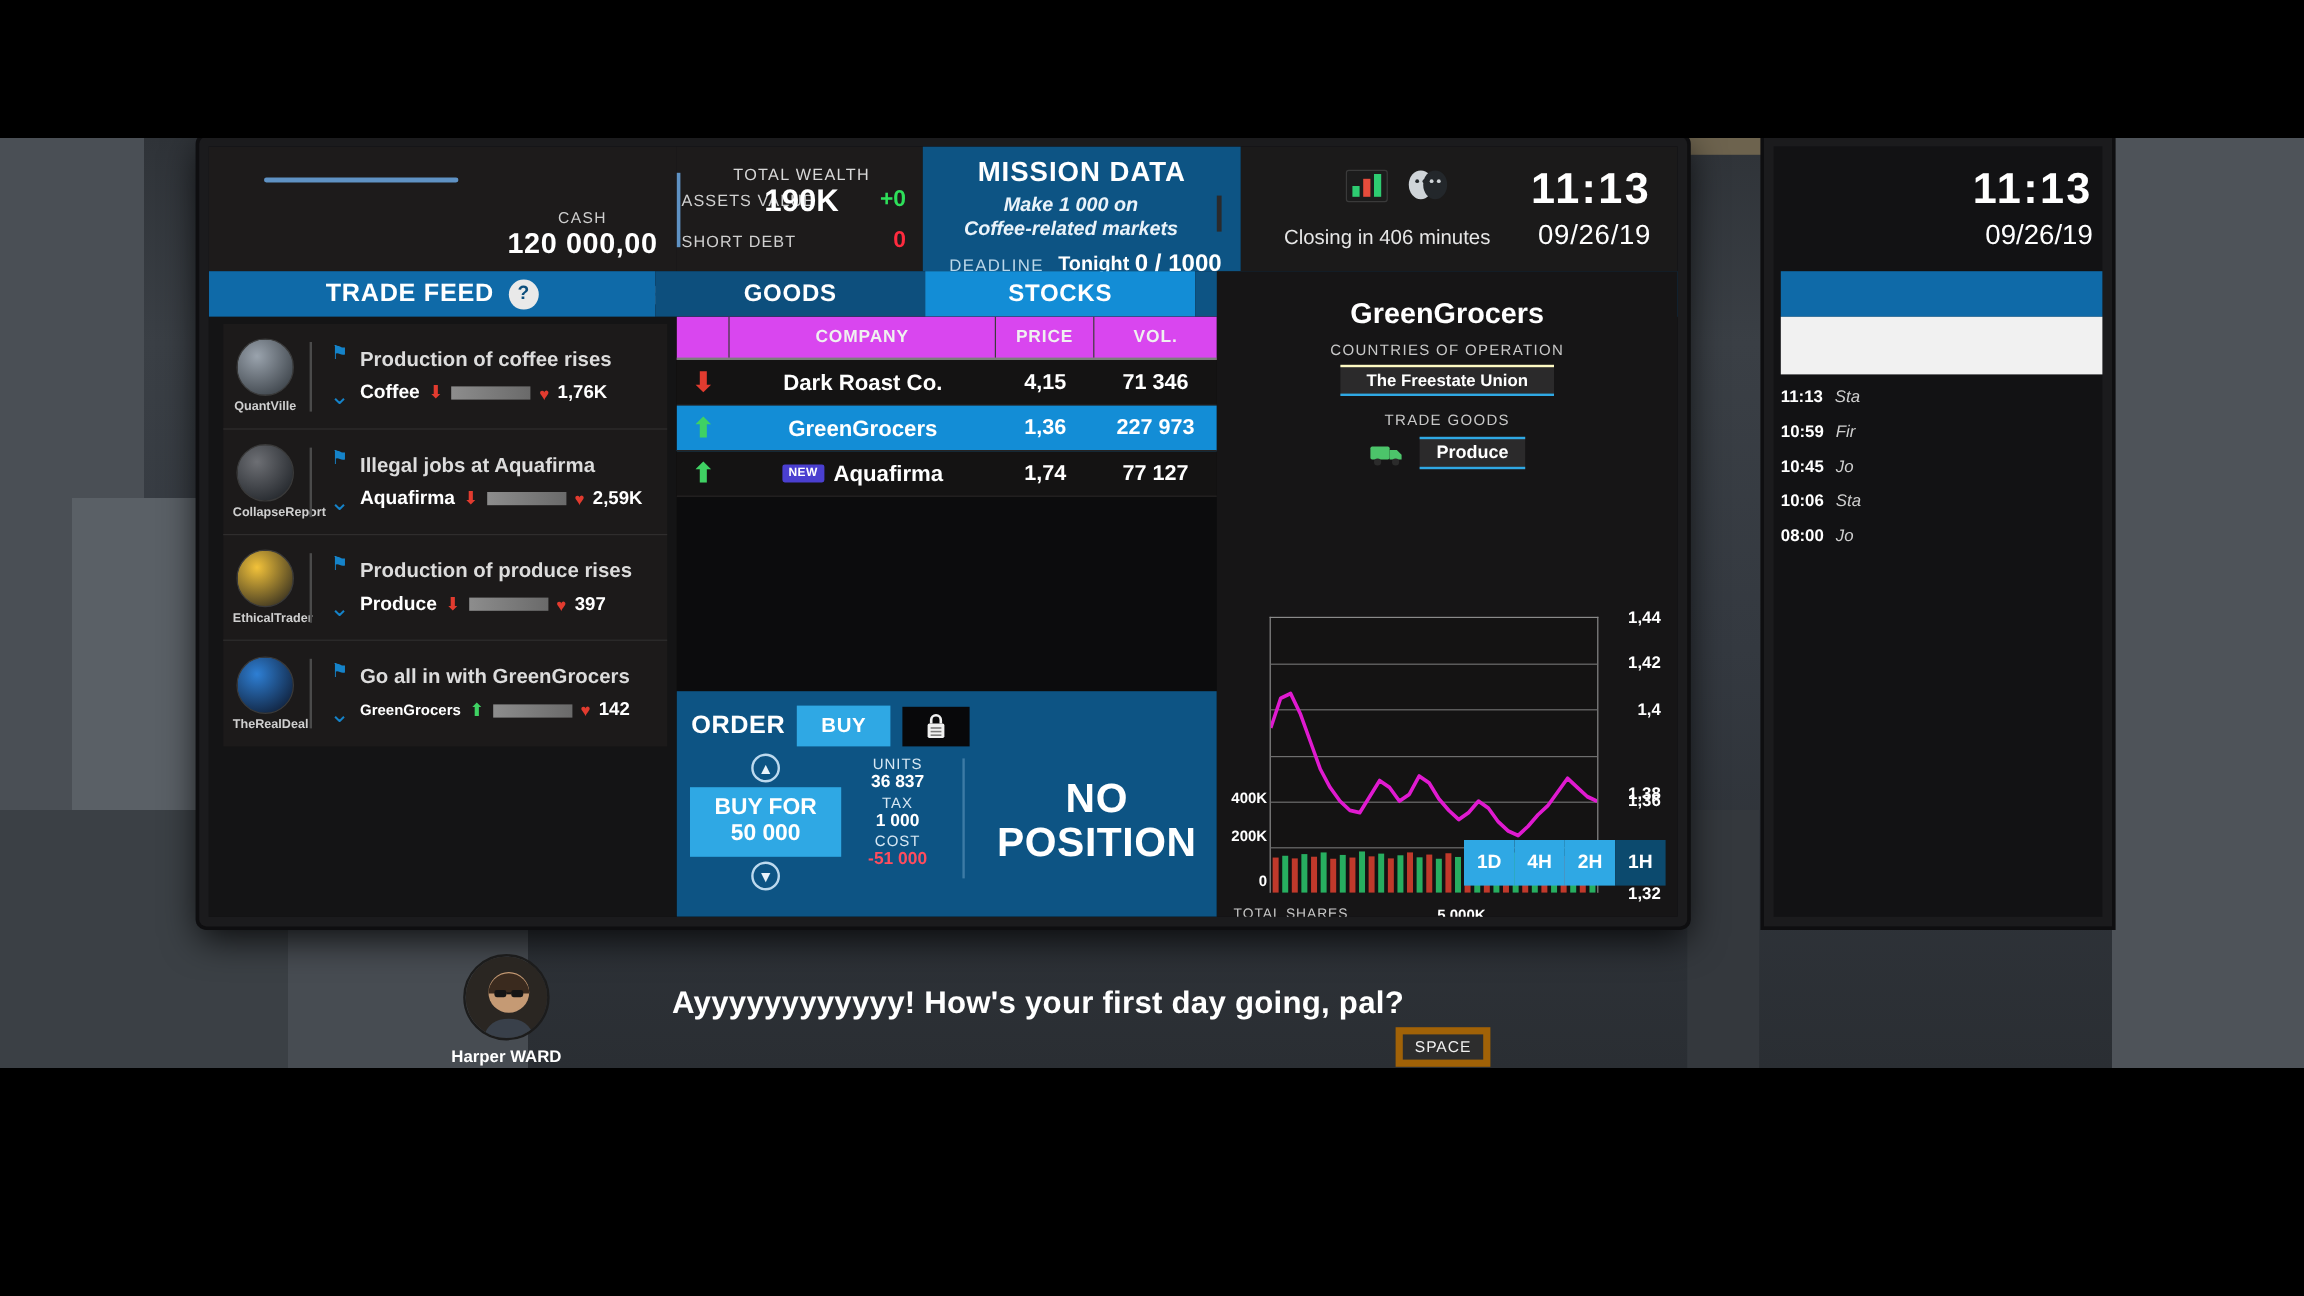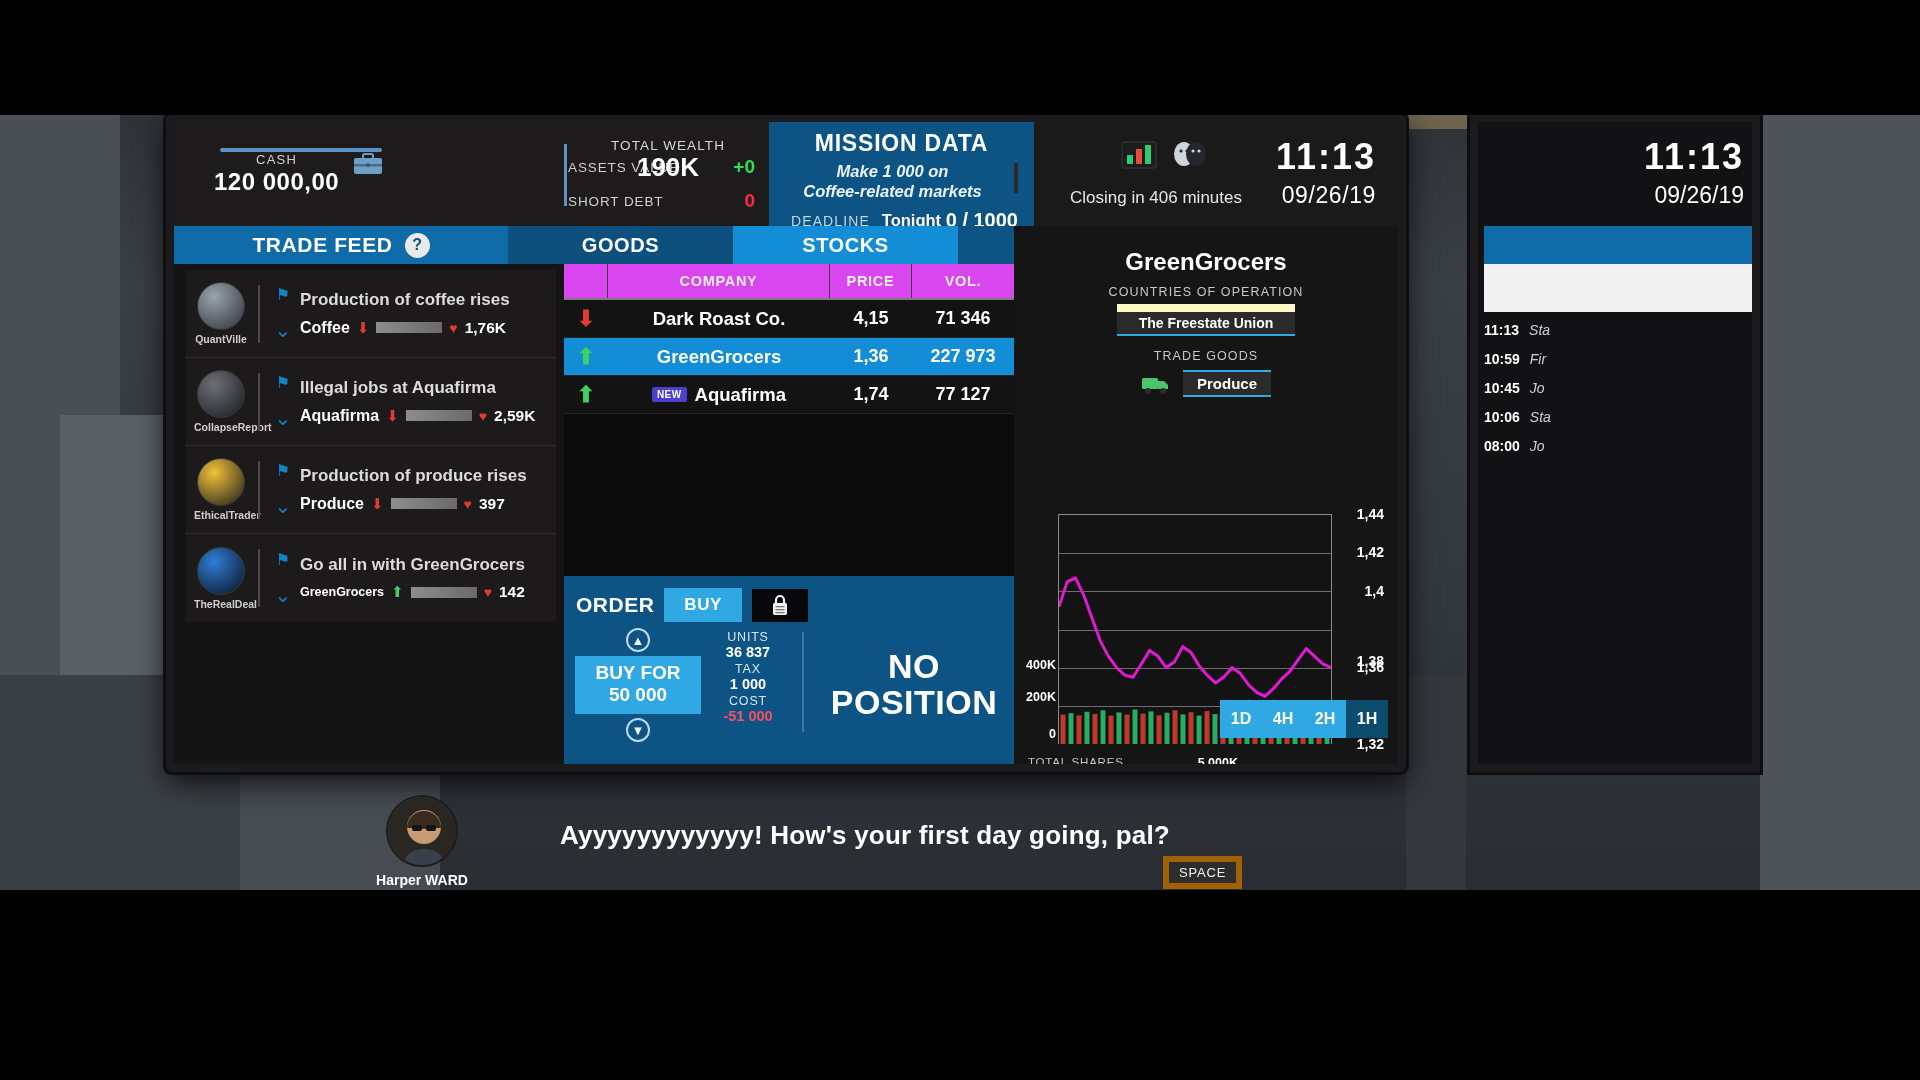--- a/index.html
+++ b/index.html
@@ -29,21 +29,21 @@
   .screen { position:relative; width:100%; height:100%; background:#121214; overflow:hidden; }
 
   
   .topbar { position:absolute; left:0; top:0; width:100%; height:104px; display:flex; }
   .tb-profile { width:390px; background:#1d1b1b; position:relative; padding:14px 16px 0 18px; }
   .name-row { display:flex; align-items:center; gap:10px; }
   .pname { font-size:21px; font-weight:bold; color:#fff; letter-spacing:.2px; }
   .star { font-size:19px; line-height:1; }
   .rank { font-size:20px; font-style:italic; color:#e8e8e8; font-weight:600; }
   .xpbar { margin:12px 0 0 28px; width:162px; height:4px; background:#5f92c4; border-radius:2px; }
-  .cash-wrap { display:flex; align-items:flex-start; gap:14px; margin-top:0; padding-left:22px; }
+  .cash-wrap { display:flex; align-items:flex-end; gap:14px; margin-top:22px; padding-left:22px;flex-direction:column; }
   .cash-col { text-align:center; }
   .cash-lbl { font-size:13px; color:#cfcfcf; letter-spacing:1.2px; }
   .cash-val { font-size:24px; font-weight:bold; color:#fff; letter-spacing:.5px; margin-top:1px; }
   .case-ic { width:30px; height:24px; margin-bottom:4px; }
 
   .tb-assets { width:205px; background:#1d1b1b; padding:34px 14px 0 4px; }
   .asset-line { display:flex; justify-content:space-between; align-items:center; margin-bottom:12px; }
   .asset-lbl { font-size:13.5px; color:#d0d0d0; letter-spacing:.9px; }
   .asset-pos { font-size:19px; color:#2ee05a; font-weight:bold; }
   .asset-neg { font-size:19px; color:#ff2b3e; font-weight:bold; }
@@ -66,21 +66,21 @@
 
   .tb-clock { width:364px; background:#1b1a1a; position:relative; padding:10px 0 0 0; }
   .clock-icons { position:absolute; left:86px; top:16px; display:flex; gap:12px; align-items:center; }
   .clock-time { position:absolute; right:22px; top:14px; font-size:36px; font-weight:600;
     color:#fff; letter-spacing:2px; }
   .clock-date { position:absolute; right:22px; top:60px; font-size:23px; color:#fff; letter-spacing:.6px; }
   .clock-close { position:absolute; left:36px; top:66px; font-size:17px; color:#e6e6e6; }
 
   
   .row2 { position:absolute; top:104px; left:0; width:100%; height:38px; display:flex; }
-  .tfhead { width:334px; background:#0f6aa8; display:flex; align-items:center; justify-content:center; gap:12px; }
+  .tfhead { width:372px; background:#0f6aa8; display:flex; align-items:center; justify-content:center; gap:12px; }
   .tfhead span.t { font-size:21px; font-weight:bold; color:#fff; letter-spacing:.6px; }
   .qmark { width:25px; height:25px; border-radius:50%; background:#e9e9e9; color:#0d4f7d;
     font-size:16px; font-weight:bold; display:flex; align-items:center; justify-content:center; }
   .tabwrap { width:450px; display:flex; }
   .tab { flex:1; display:flex; align-items:center; justify-content:center;
     font-size:20px; font-weight:bold; color:#fff; letter-spacing:.6px; }
   .tab.active { background:#138dd6; }
   .tab.inactive { background:#0d4f7d; }
   .row2-fill { flex:1; background:#0d5484; }
 
@@ -143,21 +143,21 @@
   .costs .v { font-size:14.5px; font-weight:bold; color:#fff; margin-bottom:2px; }
   .costs .v.neg { color:#ff4d5e; }
   .vsplit { width:2px; background:#3d7ba5; margin:4px 10px 10px 8px; }
   .nopos { flex:1; display:flex; align-items:center; justify-content:center; text-align:center;
     font-size:34px; font-weight:bold; color:#fff; line-height:1.05; letter-spacing:.5px; }
 
   
   .rightcol { position:absolute; left:840px; top:104px; right:0; bottom:0; background:#161516; }
   .co-title { text-align:center; font-size:24px; font-weight:bold; color:#fff; padding-top:22px; }
   .co-sub { text-align:center; font-size:12.5px; color:#c8c8c8; letter-spacing:1.1px; margin-top:9px; }
-  .co-chip { display:block; margin:5px auto 0; background:#2b2a2b; border-top:8px solid #fef9c3;
+  .co-chip { display:block; margin:5px auto 0; background:#2b2a2b; border-top:2px solid #fef9c3;
     border-bottom:2px solid #2fa8e4; width:178px; text-align:center; font-size:14px;
     font-weight:bold; color:#fff; padding:3px 0; }
   .co-goods-lbl { text-align:center; font-size:12.5px; color:#c8c8c8; letter-spacing:1.1px; margin-top:13px; }
   .co-good { display:flex; align-items:center; justify-content:center; gap:12px; margin-top:7px; }
   .good-pill { background:#2b2a2b; border-top:2px solid #2fa8e4; border-bottom:2px solid #2fa8e4;
     color:#fff; font-size:15px; font-weight:bold; padding:3px 14px; }
 
   
   .chartbox { position:absolute; left:8px; top:288px; right:8px; height:230px; }
   .chart-area { position:absolute; left:36px; top:0; right:58px; bottom:0;

